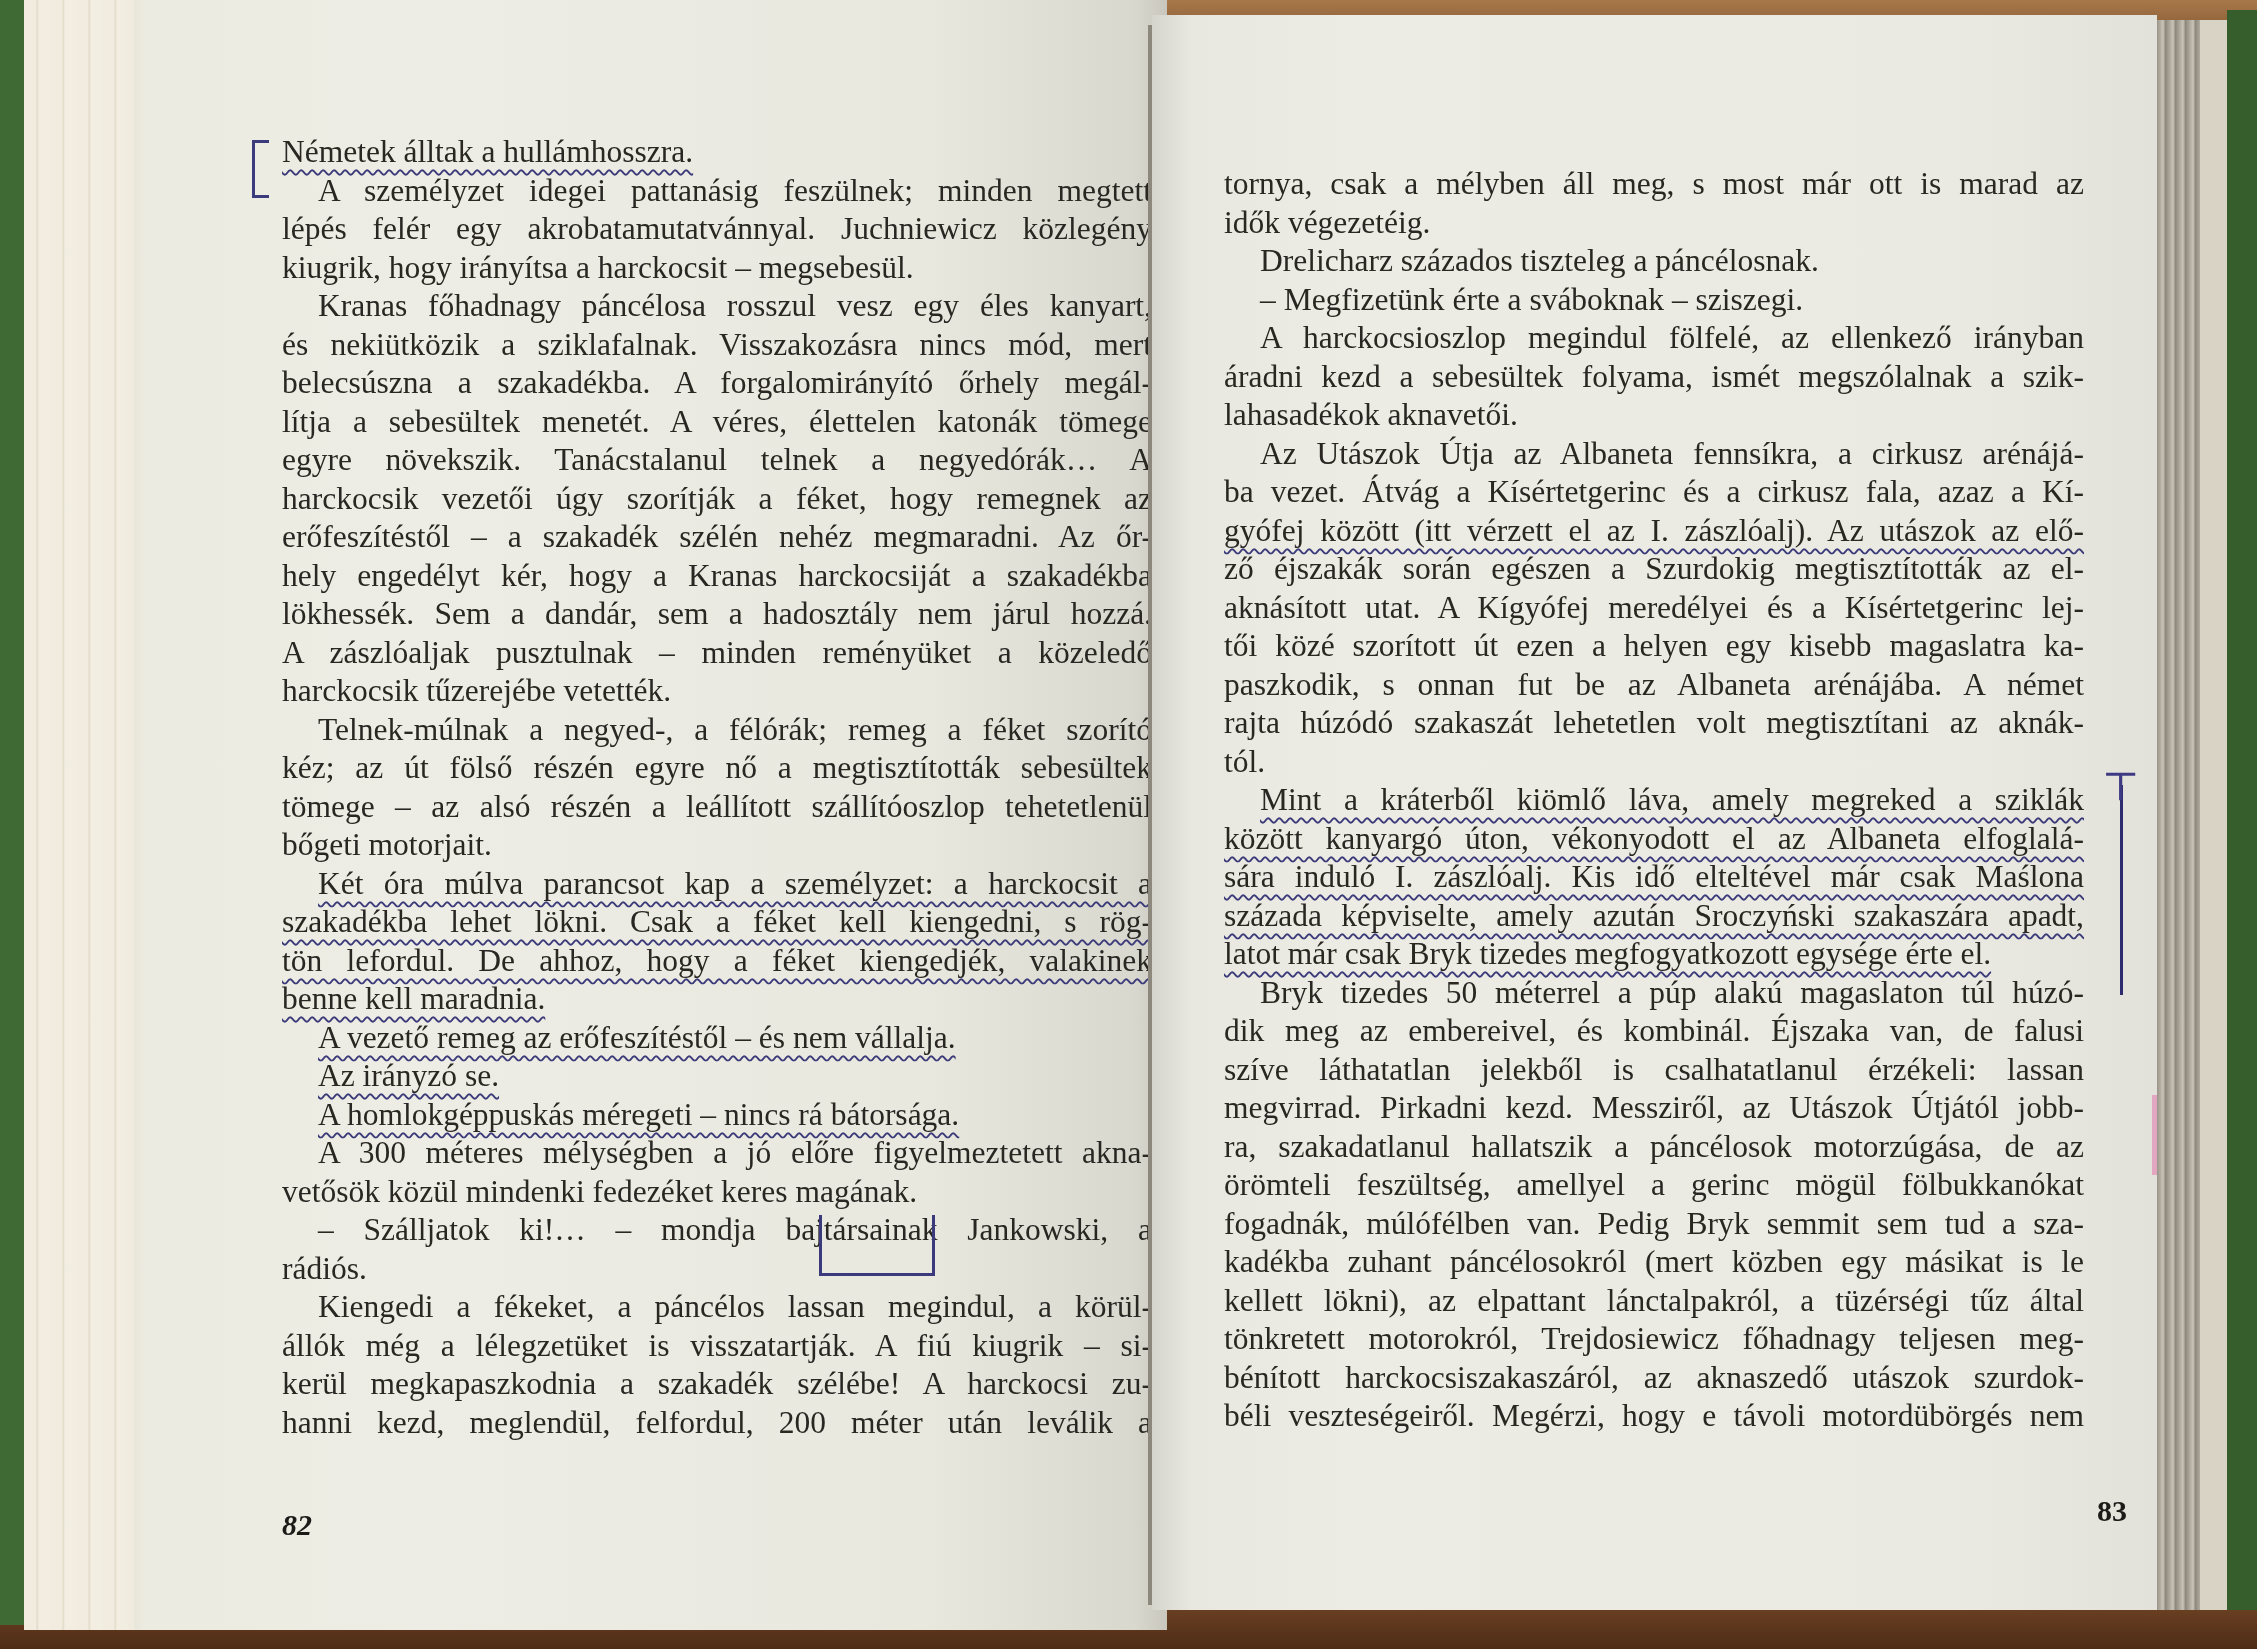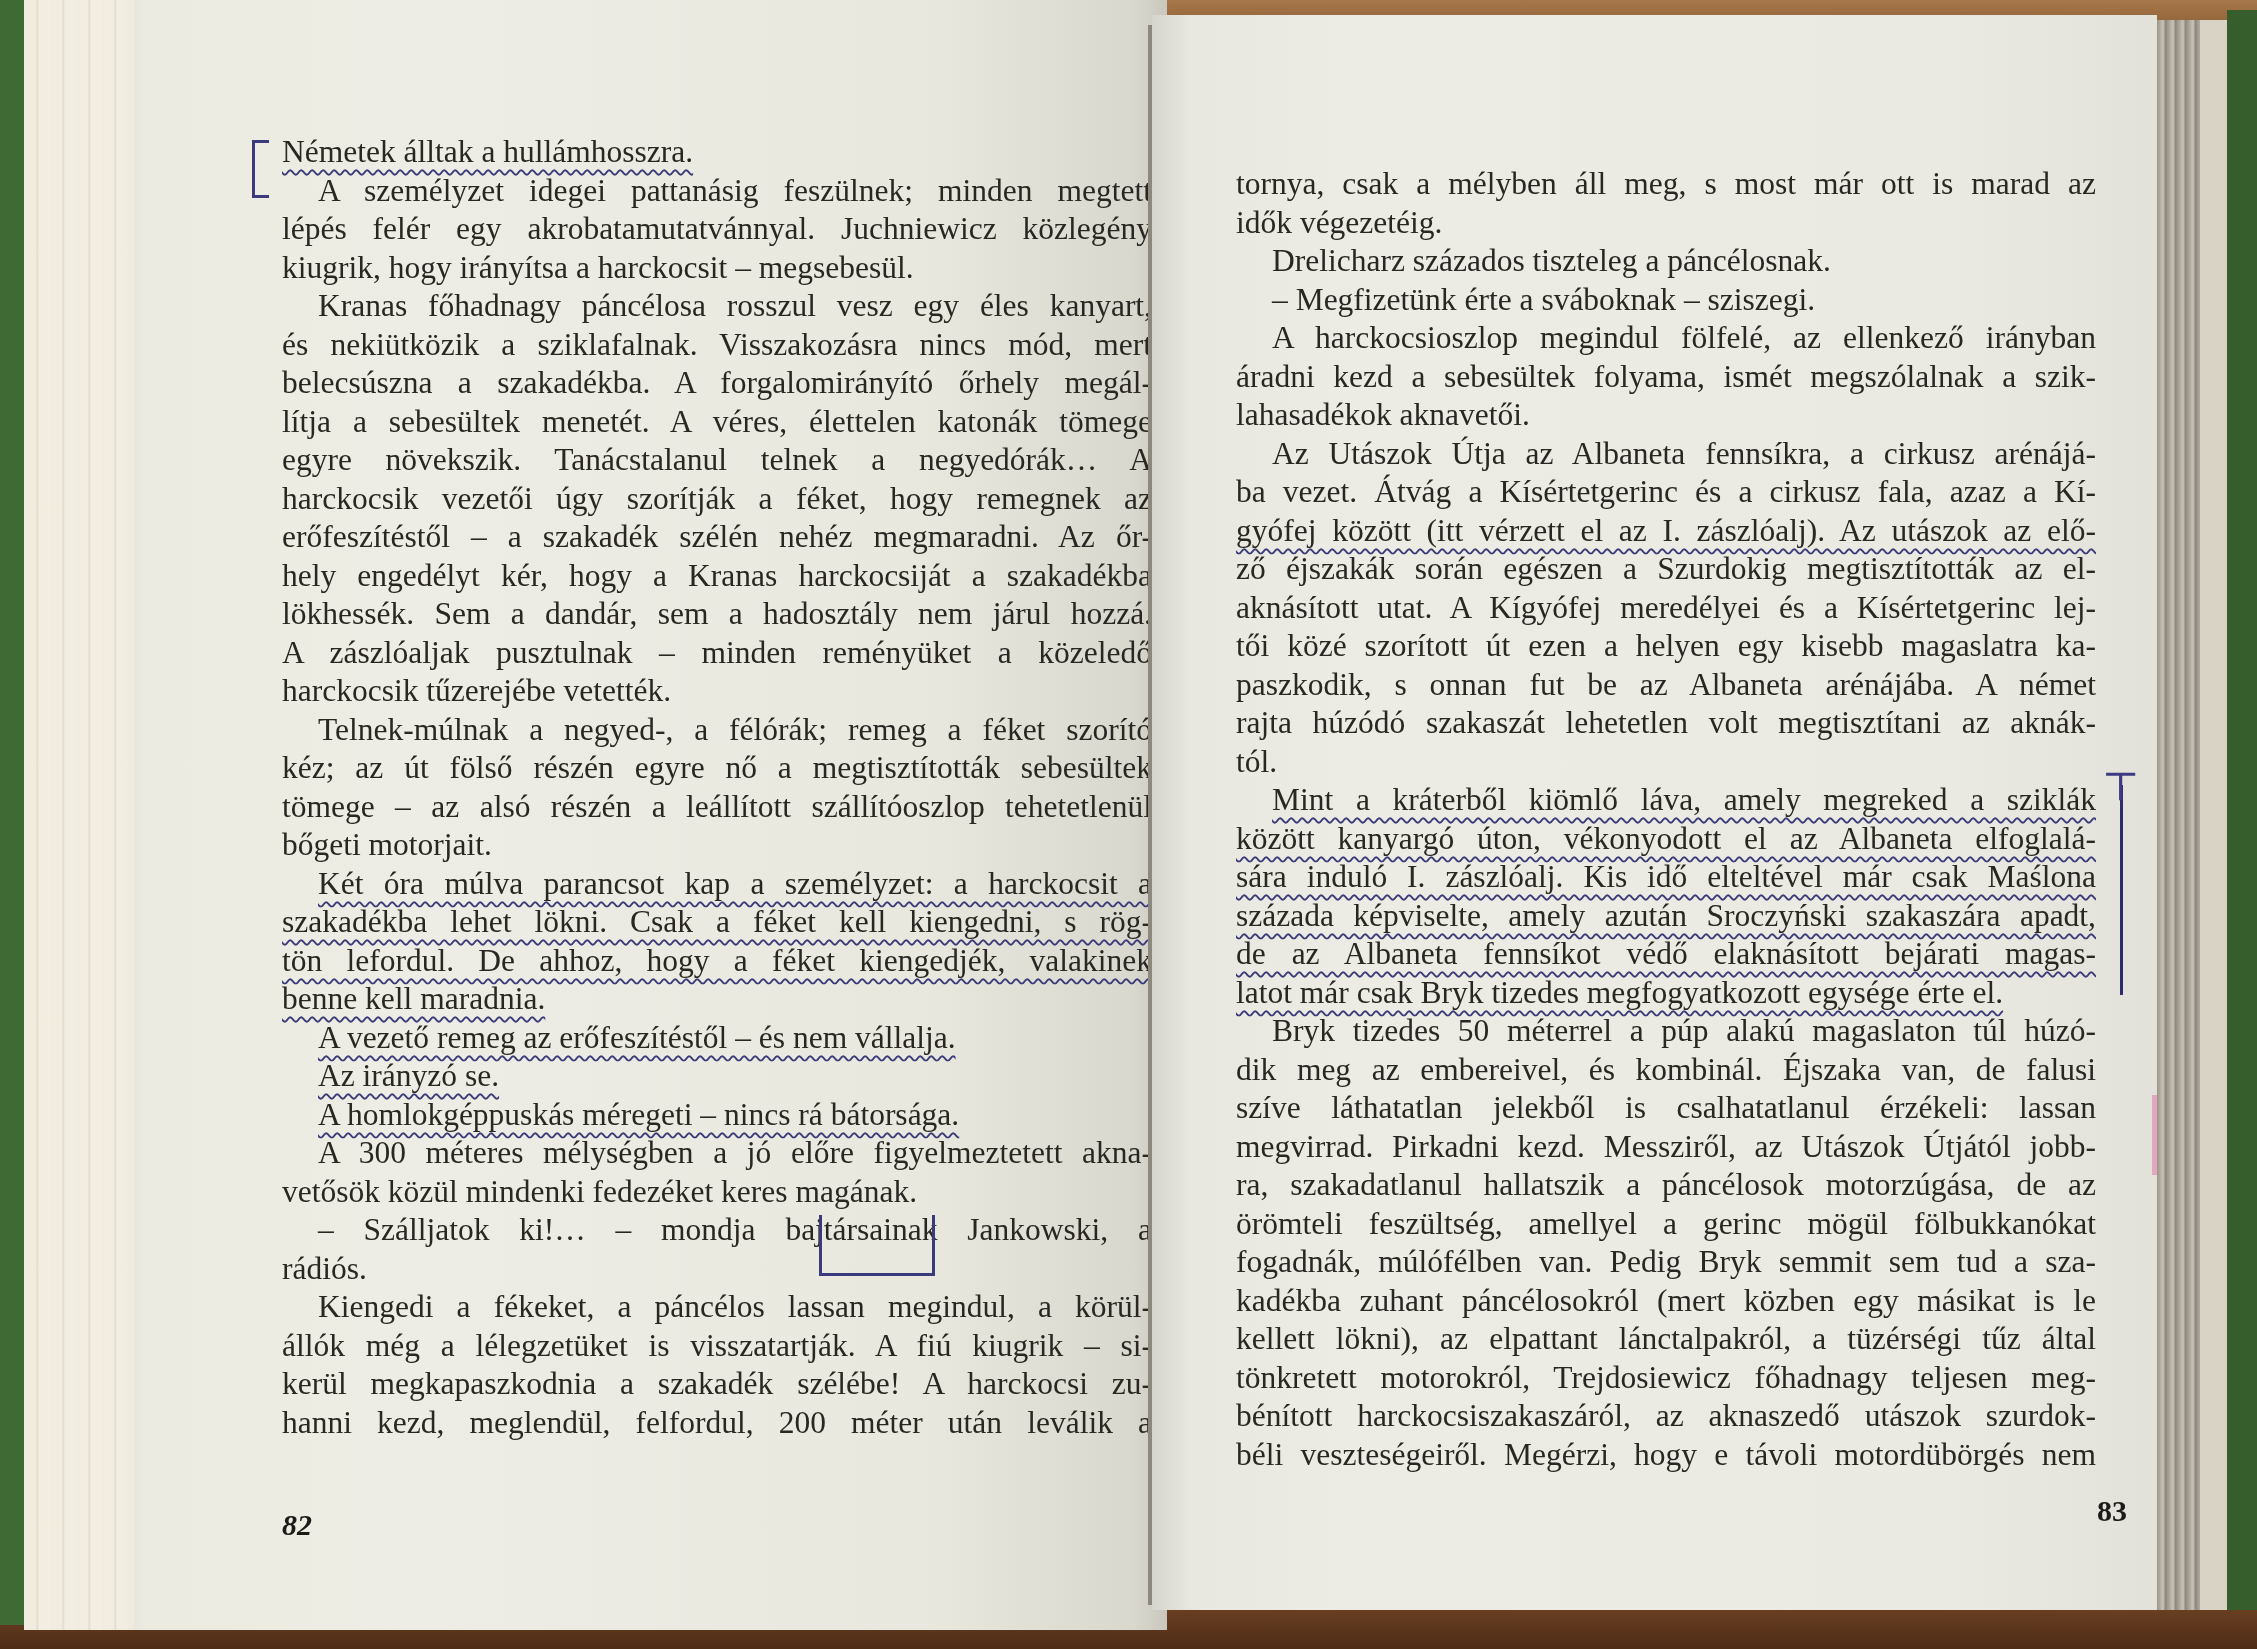--- a/index.html
+++ b/index.html
@@ -22,21 +22,21 @@
     background: repeating-linear-gradient(90deg, #f1ecdf 0px, #f1ecdf 12px, #ddd6c3 13px, #f3eee2 15px, #f3eee2 26px); opacity: .85; }
   .page.right { left: 1152px; top: 15px; width: 1005px; height: 1595px;
     background: linear-gradient(90deg, #d6d5cd 0px, #e8e8e0 40px, #ecebe4 200px, #eae9e2 800px, #e3e2da 1000px); }
   .spine-shadow { position: absolute; left: 1148px; top: 25px; width: 6px; height: 1580px; background: #8c887d; }
   .right-edges { position: absolute; left: 2155px; top: 20px; width: 45px; height: 1590px;
     background: repeating-linear-gradient(90deg, #8a8479 0px, #a9a397 4px, #c9c4b8 8px, #9c978d 10px); }
   .right-edges2 { position: absolute; left: 2200px; top: 20px; width: 27px; height: 1590px; background: #d8d3c5; }
 
   .text-block { position: absolute; color: #2a2723; font-size: 31.5px; line-height: 38.5px; }
   .left .text-block { left: 258px; top: 133px; width: 870px; font-family: Liberation Serif, serif; }
-  .right .text-block { left: 84px; top: 150px; width: 860px; }
+  .right .text-block { left: 72px; top: 150px; width: 860px; }
   .line { display: block; white-space: nowrap; text-align: justify; text-align-last: justify; height: 38.5px; }
   .line.last { text-align-last: left; }
   .line.indent { padding-left: 36px; }
   .ink-u { text-decoration: underline; text-decoration-color: #3c3b7a; text-decoration-thickness: 2px; text-underline-offset: 7px; text-decoration-style: wavy; }
   .page-number { position: absolute; font-size: 30px; font-weight: bold; color: #1d1b18; }
   .left .page-number { left: 258px; top: 1508px; font-style: italic; }
   .right .page-number { left: 945px; top: 1467px; margin-top: 12px; }
 
   .margin-mark { position: absolute; border: 3px solid #3a3a7d; border-right: none; }
   .bracket-right { position: absolute; border-left: 3px solid #2d2c6e; }
@@ -113,21 +113,20 @@
       <span class="line">ző éjszakák során egészen a Szurdokig megtisztították az el-</span>
       <span class="line">aknásított utat. A Kígyófej meredélyei és a Kísértetgerinc lej-</span>
       <span class="line">tői közé szorított út ezen a helyen egy kisebb magaslatra ka-</span>
       <span class="line">paszkodik, s onnan fut be az Albaneta arénájába. A német</span>
       <span class="line">rajta húzódó szakaszát lehetetlen volt megtisztítani az aknák-</span>
       <span class="line last">tól.</span>
       <span class="line indent ink-u">Mint a kráterből kiömlő láva, amely megreked a sziklák</span>
       <span class="line ink-u">között kanyargó úton, vékonyodott el az Albaneta elfoglalá-</span>
       <span class="line ink-u">sára induló I. zászlóalj. Kis idő elteltével már csak Maślona</span>
       <span class="line ink-u">százada képviselte, amely azután Sroczyński szakaszára apadt,</span>
-      <span class="line ink-u">de az Albaneta fennsíkot védő elaknásított bejárati magas-</span>
       <span class="line last ink-u">latot már csak Bryk tizedes megfogyatkozott egysége érte el.</span>
       <span class="line indent">Bryk tizedes 50 méterrel a púp alakú magaslaton túl húzó-</span>
       <span class="line">dik meg az embereivel, és kombinál. Éjszaka van, de falusi</span>
       <span class="line">szíve láthatatlan jelekből is csalhatatlanul érzékeli: lassan</span>
       <span class="line">megvirrad. Pirkadni kezd. Messziről, az Utászok Útjától jobb-</span>
       <span class="line">ra, szakadatlanul hallatszik a páncélosok motorzúgása, de az</span>
       <span class="line">örömteli feszültség, amellyel a gerinc mögül fölbukkanókat</span>
       <span class="line">fogadnák, múlófélben van. Pedig Bryk semmit sem tud a sza-</span>
       <span class="line">kadékba zuhant páncélosokról (mert közben egy másikat is le</span>
       <span class="line">kellett lökni), az elpattant lánctalpakról, a tüzérségi tűz által</span>

